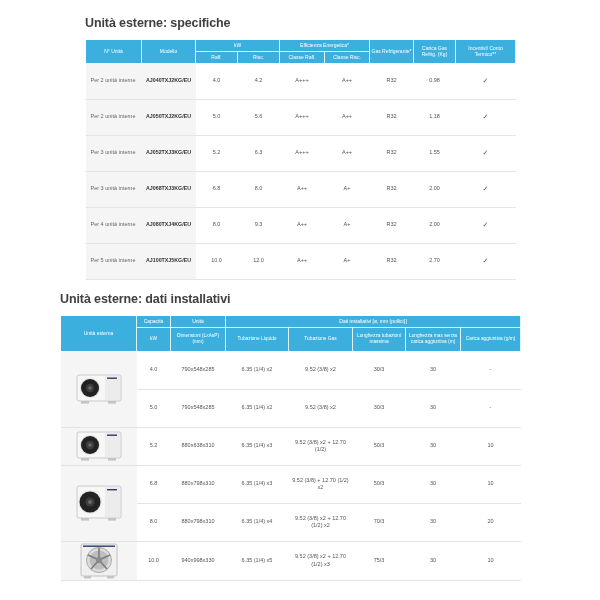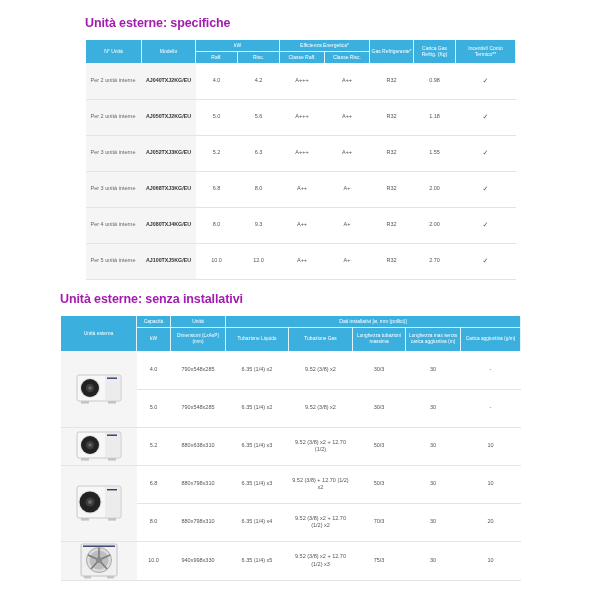--- a/index.html
+++ b/index.html
@@ -5,21 +5,21 @@
   * { box-sizing: border-box; }
   html,body { margin:0; padding:0; }
   body {
     width:600px; height:600px; background:#ffffff; position:relative;
     font-family:"Liberation Sans", sans-serif; overflow:hidden;
   }
   .section { position:absolute; }
   #section-specs { left:85px; top:16px; width:430px; }
   #section-install { left:60px; top:292px; width:460px; }
   .sec-title {
-    font-size:12.5px; font-weight:700; color:#a21caf; margin:0 0 9px 0;
+    font-size:12.5px; font-weight:700; color:#404040; margin:0 0 9px 0;
     letter-spacing:-0.1px;
   }
   table { border-collapse:collapse; width:100%; table-layout:fixed; }
   thead th {
     background:#3bb0df; color:#ffffff; font-weight:400; font-size:5px;
     line-height:1.35; border:1px solid rgba(255,255,255,0.85);
     padding:2px 1px; text-align:center; vertical-align:middle;
   }
   tbody td {
     font-size:5.5px; line-height:1.4; color:#555555; text-align:center;
@@ -138,21 +138,21 @@
         <td>A+</td>
         <td>R32</td>
         <td>2.70</td>
         <td class="check">✓</td>
       </tr>
     </tbody>
   </table>
 </div>
 
 <div class="section" id="section-install">
-  <h2 class="sec-title">Unità esterne: senza installativi</h2>
+  <h2 class="sec-title">Unità esterne: dati installativi</h2>
   <table id="table-install">
     <colgroup>
       <col style="width:76px">
         <col style="width:34px">
         <col style="width:55px">
         <col style="width:63px">
       <col style="width:64px">
         <col style="width:53px">
         <col style="width:55px">
         <col style="width:60px">

